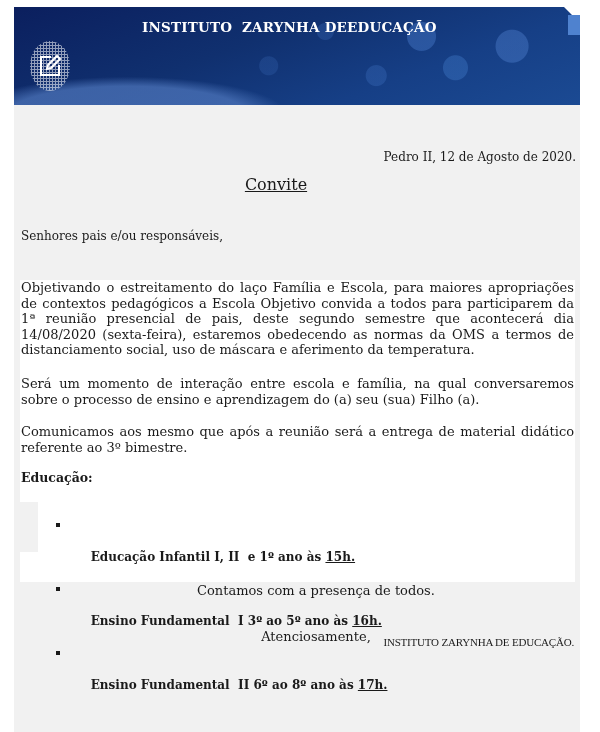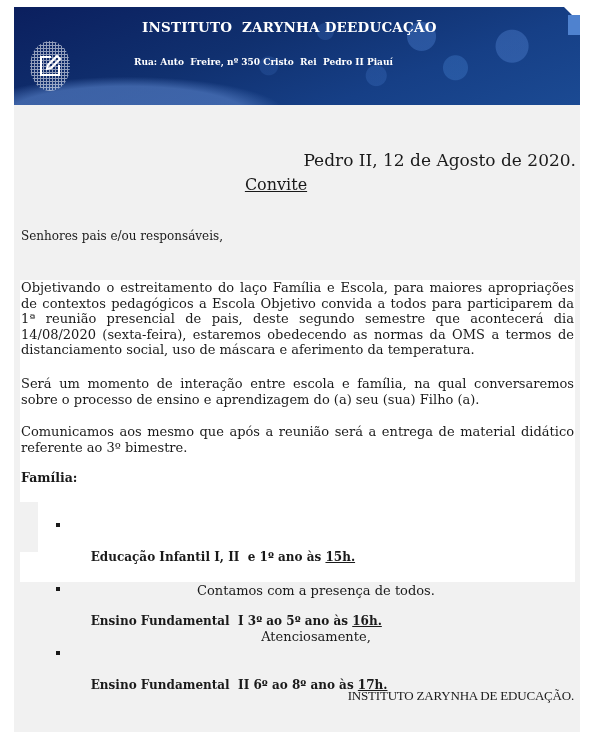--- a/index.html
+++ b/index.html
@@ -113,21 +113,21 @@
       font-family: "DejaVu Sans", sans-serif;
       font-weight: bold;
       font-size: 13px;
       color: #3d6fc2;
       letter-spacing: 0.5px;
     }
     .date-line {
       position: absolute;
       right: 24px;
       top: 150px;
-      font-size: 17px;
+      font-size: 12px;
       color: #1a1a1a;
     }
     .doc-title {
       position: absolute;
       left: 0;
       width: 552px;
       top: 175px;
       text-align: center;
       font-size: 16px;
       text-decoration: underline;
@@ -212,60 +212,59 @@
       position: absolute;
       left: 0;
       width: 632px;
       top: 629px;
       text-align: center;
       font-size: 13px;
     }
     .signature {
       position: absolute;
       right: 26px;
-      top: 688px;
+      top: 636px;
       font-family: "Liberation Serif", serif;
-      font-size: 13px;
+      font-size: 11px;
       letter-spacing: -0.2px;
     }
   </style>
 </head>
 <body>
 
 <div class="page"></div>
 
 <div class="header">
   <div class="header-corner"></div>
   <div class="header-corner-fill"></div>
 
   <div class="header-icon">
     <svg viewBox="0 0 26 26" fill="none" stroke="#ffffff" stroke-width="2">
       <path d="M14 4 H4 V22 H22 V12"></path>
       <path d="M10 16 L11 12 L20 3 L23 6 L14 15 Z"></path>
     </svg>
   </div>
 
   <div class="header-title">INSTITUTO  ZARYNHA DEEDUCAÇÃO</div>
-  <div class="header-address">Rua: Auto  Freire, nº 350 Cristo  Rei  Pedro II Piauí</div>
 
 </div>
 
 <div class="date-line">Pedro II, 12 de Agosto de 2020.</div>
 
 <div class="doc-title">Convite</div>
 
 <div class="salutation">Senhores pais e/ou responsáveis,</div>
 
 <div class="white-panel"></div>
 
 <div class="para para-1">Objetivando o estreitamento do laço Família e Escola, para maiores apropriações de contextos pedagógicos a Escola Objetivo convida a todos para participarem da 1ª reunião presencial de pais, deste segundo semestre que acontecerá dia 14/08/2020 (sexta-feira), estaremos obedecendo  as normas da OMS a termos de distanciamento social, uso de máscara e aferimento da temperatura.</div>
 <div class="para para-2">Será um momento de interação entre escola e família, na qual conversaremos sobre o processo de ensino e aprendizagem do (a) seu (sua) Filho (a).</div>
 <div class="para para-3">Comunicamos aos mesmo que após a reunião será a entrega de material didático referente ao 3º bimestre.</div>
 
-<div class="schedule-heading">Família:</div>
+<div class="schedule-heading">Educação:</div>
 
 <div class="schedule-bg"></div>
 
 <ul class="schedule-list">
   <li>
     <span class="bullet"></span>
     <span>Educação Infantil I, II  e 1º ano às </span><span class="time">15h.</span>
   </li>
   <li>
     <span class="bullet"></span>

